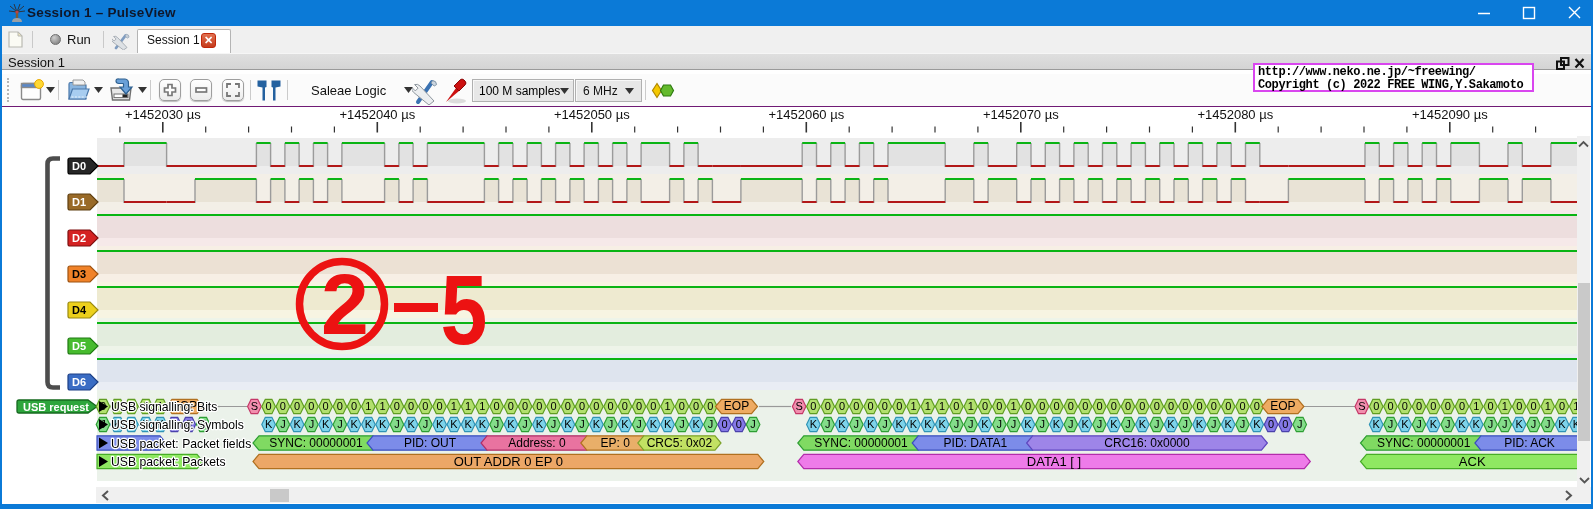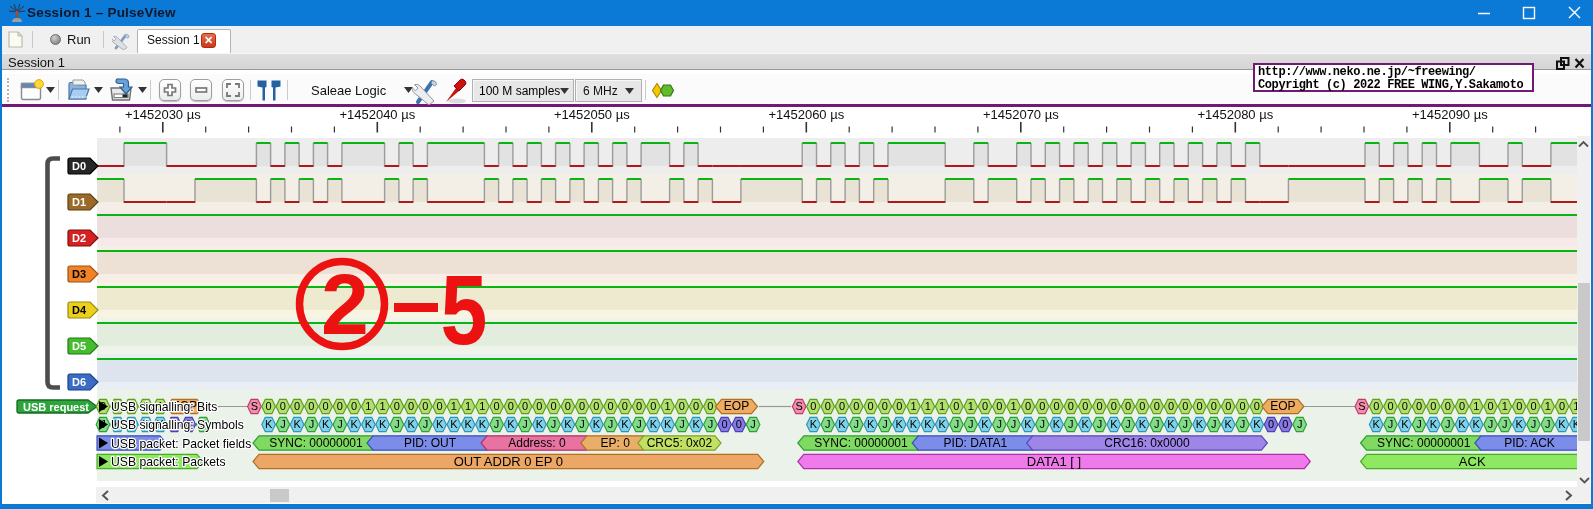--- a/index.html
+++ b/index.html
@@ -50,21 +50,21 @@
 <div class="abs" style="left:0;top:53px;width:1593px;height:17px;background:linear-gradient(#dfdfdf,#d4d4d4);border-top:1px solid #f6f6f6;border-bottom:1px solid #9a9a9a;">
   <span class="abs" style="left:8px;top:1px;font-size:13px;color:#111;">Session 1</span>
   <svg class="abs" style="left:1554px;top:3px" width="38" height="13" viewBox="0 0 38 13">
     <rect x="3" y="4.5" width="7" height="7.5" fill="none" stroke="#111" stroke-width="2"></rect>
     <rect x="7" y="1" width="7.5" height="7" fill="none" stroke="#111" stroke-width="2"></rect>
     <path d="M21.5 2 L29.5 10.5 M29.5 2 L21.5 10.5" stroke="#111" stroke-width="2.2"></path>
   </svg>
 </div>
 <div class="abs" style="left:0;top:71px;width:1593px;height:3px;background:#ffffff;"></div>
 
-<div class="abs" style="left:0;top:74px;width:1593px;height:33px;background:#fbfbfb;border-bottom:3px solid #701a75;">
+<div class="abs" style="left:0;top:74px;width:1593px;height:33px;background:#fbfbfb;border-bottom:1px solid #701a75;">
   <div class="abs" style="left:7px;top:4px;width:0;height:24px;border-left:2px dotted #b5b5b5;"></div>
   
   <svg class="abs" style="left:20px;top:5px" width="24" height="23" viewBox="0 0 24 23">
     <rect x="1.5" y="4.5" width="19" height="16" rx="1.5" fill="#fdfdfd" stroke="#8a8a8a" stroke-width="1.4"></rect>
     <rect x="1.5" y="4.5" width="19" height="4" fill="#5a87c6" stroke="#8a8a8a" stroke-width="1.4"></rect>
     <circle cx="19" cy="5" r="4.4" fill="#ffd833" stroke="#e8a800" stroke-width="1"></circle>
   </svg>
   <path></path>
   <svg class="abs" style="left:46px;top:12px" width="10" height="8">
       <path d="M0 1 L9 1 L4.5 7 Z" fill="#333"></path>
@@ -984,21 +984,21 @@
     <path d="M 99 437.5 L 99 448.5 L 108 443.0 Z" fill="#000"></path>
     <text x="111" y="448" font-size="12.2" fill="#000" stroke="#fff" stroke-width="2.4" paint-order="stroke" stroke-linejoin="round">USB packet: Packet fields</text>
     <path d="M 99 456.0 L 99 467.0 L 108 461.5 Z" fill="#000"></path>
     <text x="111" y="466" font-size="12.2" fill="#000" stroke="#fff" stroke-width="2.4" paint-order="stroke" stroke-linejoin="round">USB packet: Packets</text>
     <circle cx="342" cy="304" r="42.5" fill="none" stroke="#ec1212" stroke-width="7.5"></circle>
     <text x="345" y="334" font-size="86" font-weight="bold" fill="#ec1212" text-anchor="middle" transform="translate(345 334) scale(1.0 1) translate(-345 -334)">2</text>
     <rect x="394" y="303" width="44" height="9" fill="#ec1212"></rect>
     <text x="464" y="344" font-size="98" font-weight="bold" fill="#ec1212" text-anchor="middle" transform="translate(464 344) scale(0.86 1) translate(-464 -344)">5</text>
   </svg>
 
-<div class="abs" style="left:1253px;top:63px;width:281px;height:29px;background:#fff;border:2px solid #701a75;font-family:'Liberation Mono',monospace;font-size:12px;font-weight:bold;color:#000;line-height:13px;padding:1px 0 0 3px;letter-spacing:-0.4px;">http://www.neko.ne.jp/~freewing/<br>Copyright (c) 2022 FREE WING,Y.Sakamoto</div>
+<div class="abs" style="left:1253px;top:63px;width:281px;height:29px;background:#fff;border:2px solid #d946ef;font-family:'Liberation Mono',monospace;font-size:12px;font-weight:bold;color:#000;line-height:13px;padding:1px 0 0 3px;letter-spacing:-0.4px;">http://www.neko.ne.jp/~freewing/<br>Copyright (c) 2022 FREE WING,Y.Sakamoto</div>
 
 <div class="abs" style="left:96px;top:487px;width:1495px;height:16px;background:#f0f0f0;"></div>
 <svg class="abs" style="left:100px;top:490px" width="12" height="11">
     <path d="M8 1 L3 5.5 L8 10" fill="none" stroke="#555" stroke-width="2"></path>
   </svg>
 <div class="abs" style="left:270px;top:489px;width:19px;height:13px;background:#c9c9c9;"></div>
 <svg class="abs" style="left:1562px;top:490px" width="12" height="11">
     <path d="M4 1 L9 5.5 L4 10" fill="none" stroke="#555" stroke-width="2"></path>
   </svg>
 

